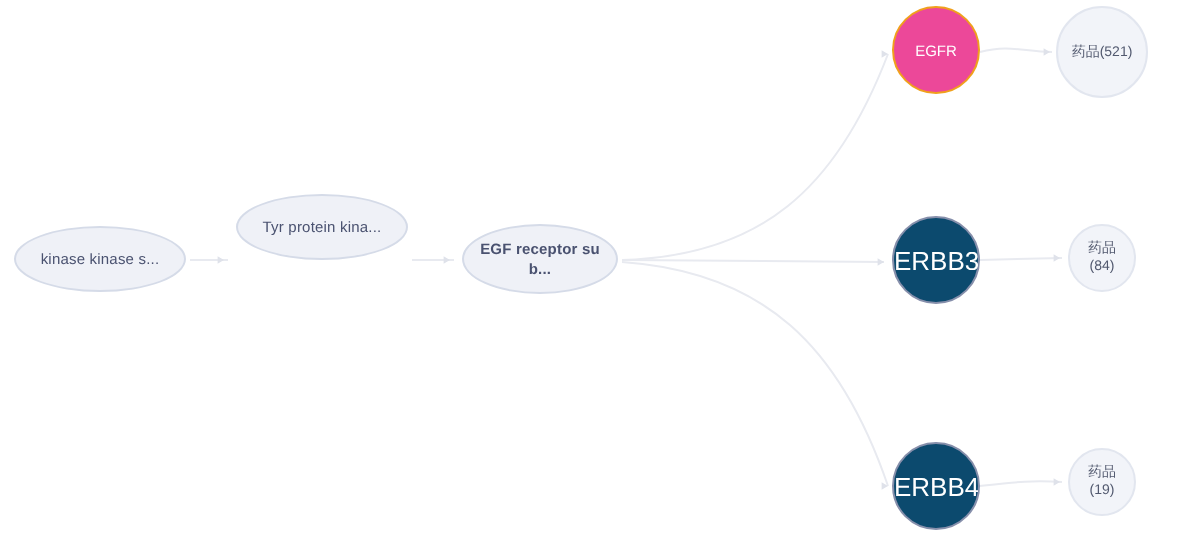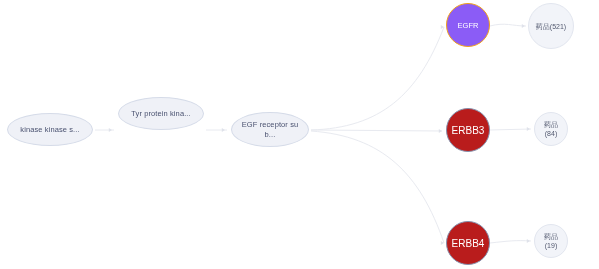--- a/index.html
+++ b/index.html
@@ -38,32 +38,32 @@
     background: #eff1f7;
     border: 1px solid #d5dbe8;
     color: #4a5270;
     font-size: 7.5px;
     line-height: 9.5px;
     letter-spacing: 0.1px;
     padding: 0 5px;
   }
   .node-circle-accent {
     border-radius: 50%;
-    background: #8b5cf6;
+    background: #ec4899;
     border: 1px solid #f0a01c;
     color: #ffffff;
     font-size: 7.5px;
     line-height: 9px;
   }
   .node-circle-muted {
     border-radius: 50%;
-    background: #b91c1c;
+    background: #0c4a6e;
     border: 1px solid #868fab;
     color: #ffffff;
-    font-size: 10px;
+    font-size: 13px;
     line-height: 9px;
   }
   .node-circle-pale {
     border-radius: 50%;
     background: #f2f4f9;
     border: 1px solid #e2e6ef;
     color: #52596f;
     font-size: 7px;
     line-height: 9px;
   }
@@ -102,21 +102,21 @@
       </g>
   </svg>
 
   <div id="node-layer">
       <div class="node node-ellipse" style="left: 7px; top: 113px; width: 86px; height: 33px;">
         <span class="node-label">kinase kinase s...</span>
       </div>
       <div class="node node-ellipse" style="left: 118px; top: 97px; width: 86px; height: 33px;">
         <span class="node-label">Tyr protein kina...</span>
       </div>
-      <div class="node node-ellipse" style="left: 231px; top: 112px; width: 78px; height: 35px;">
+      <div class="node node-ellipse" style="left: 231px; top: 112px; width: 78px; height: 35px; font-weight: bold;">
         <span class="node-label">EGF receptor su
 b...</span>
       </div>
       <div class="node node-circle-accent" style="left: 446px; top: 3px; width: 44px; height: 44px;">
         <span class="node-label">EGFR</span>
       </div>
       <div class="node node-circle-muted" style="left: 446px; top: 108px; width: 44px; height: 44px;">
         <span class="node-label">ERBB3</span>
       </div>
       <div class="node node-circle-muted" style="left: 446px; top: 221px; width: 44px; height: 44px; align-items: center;">

